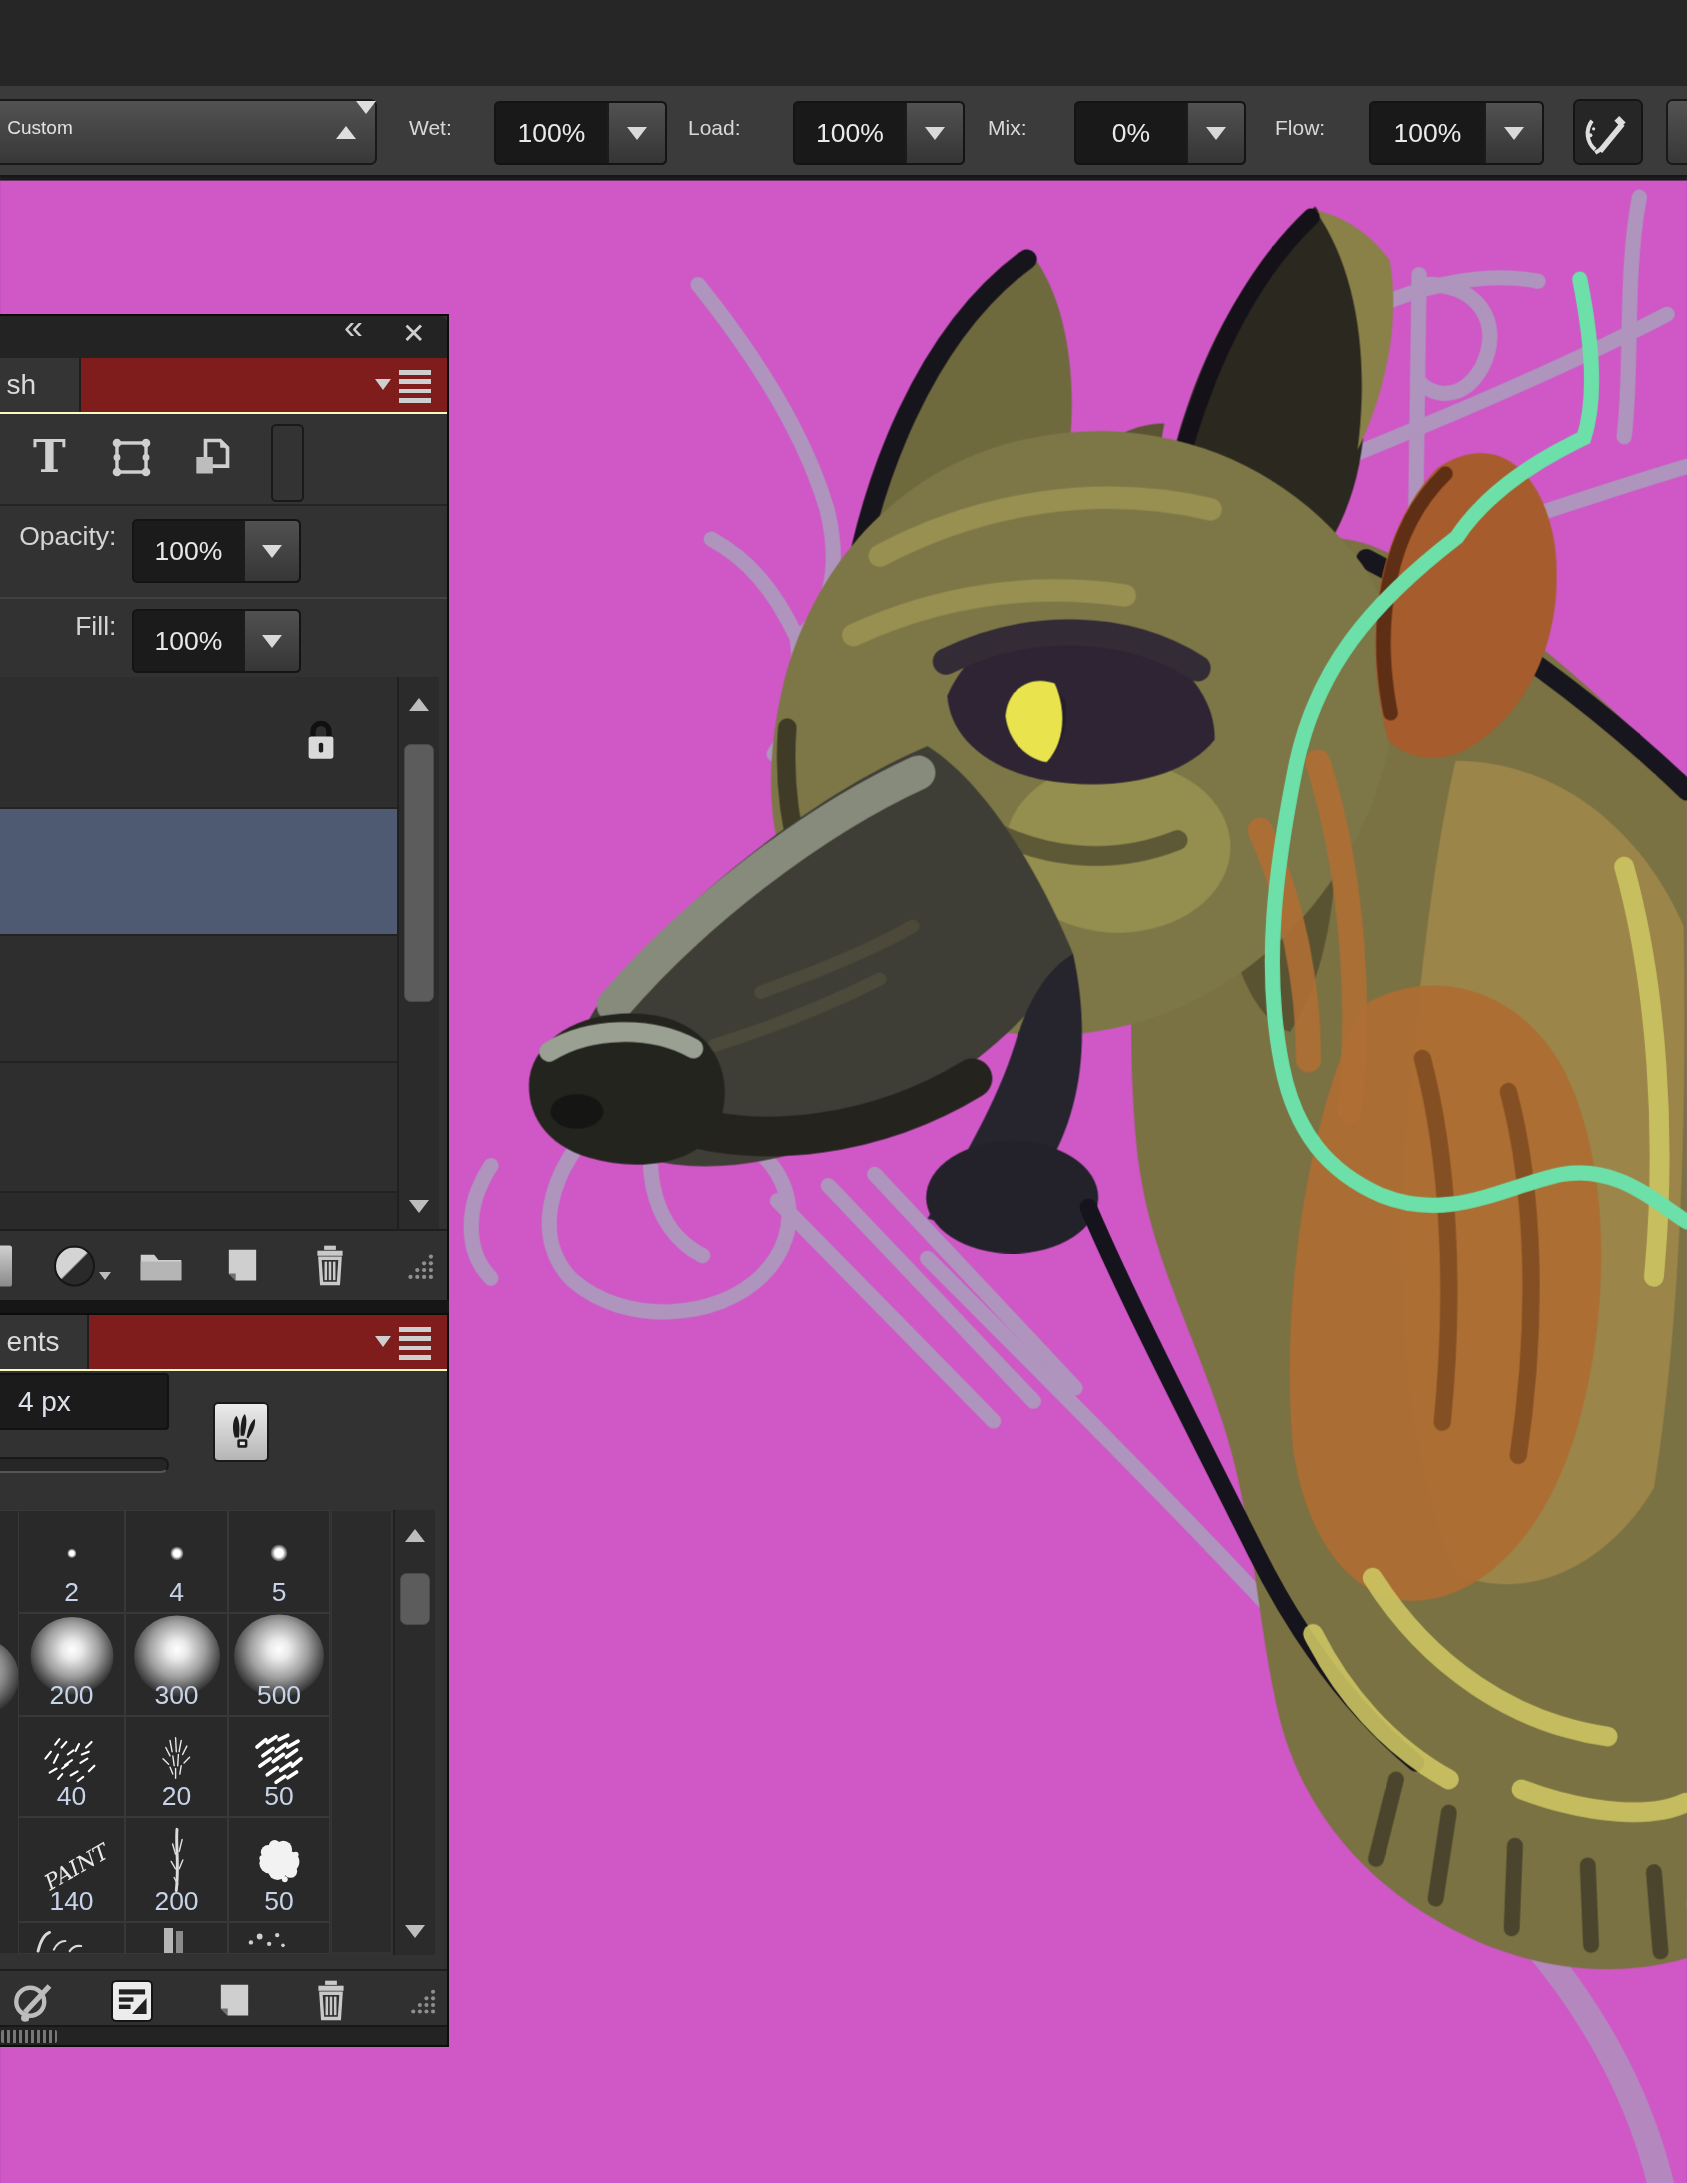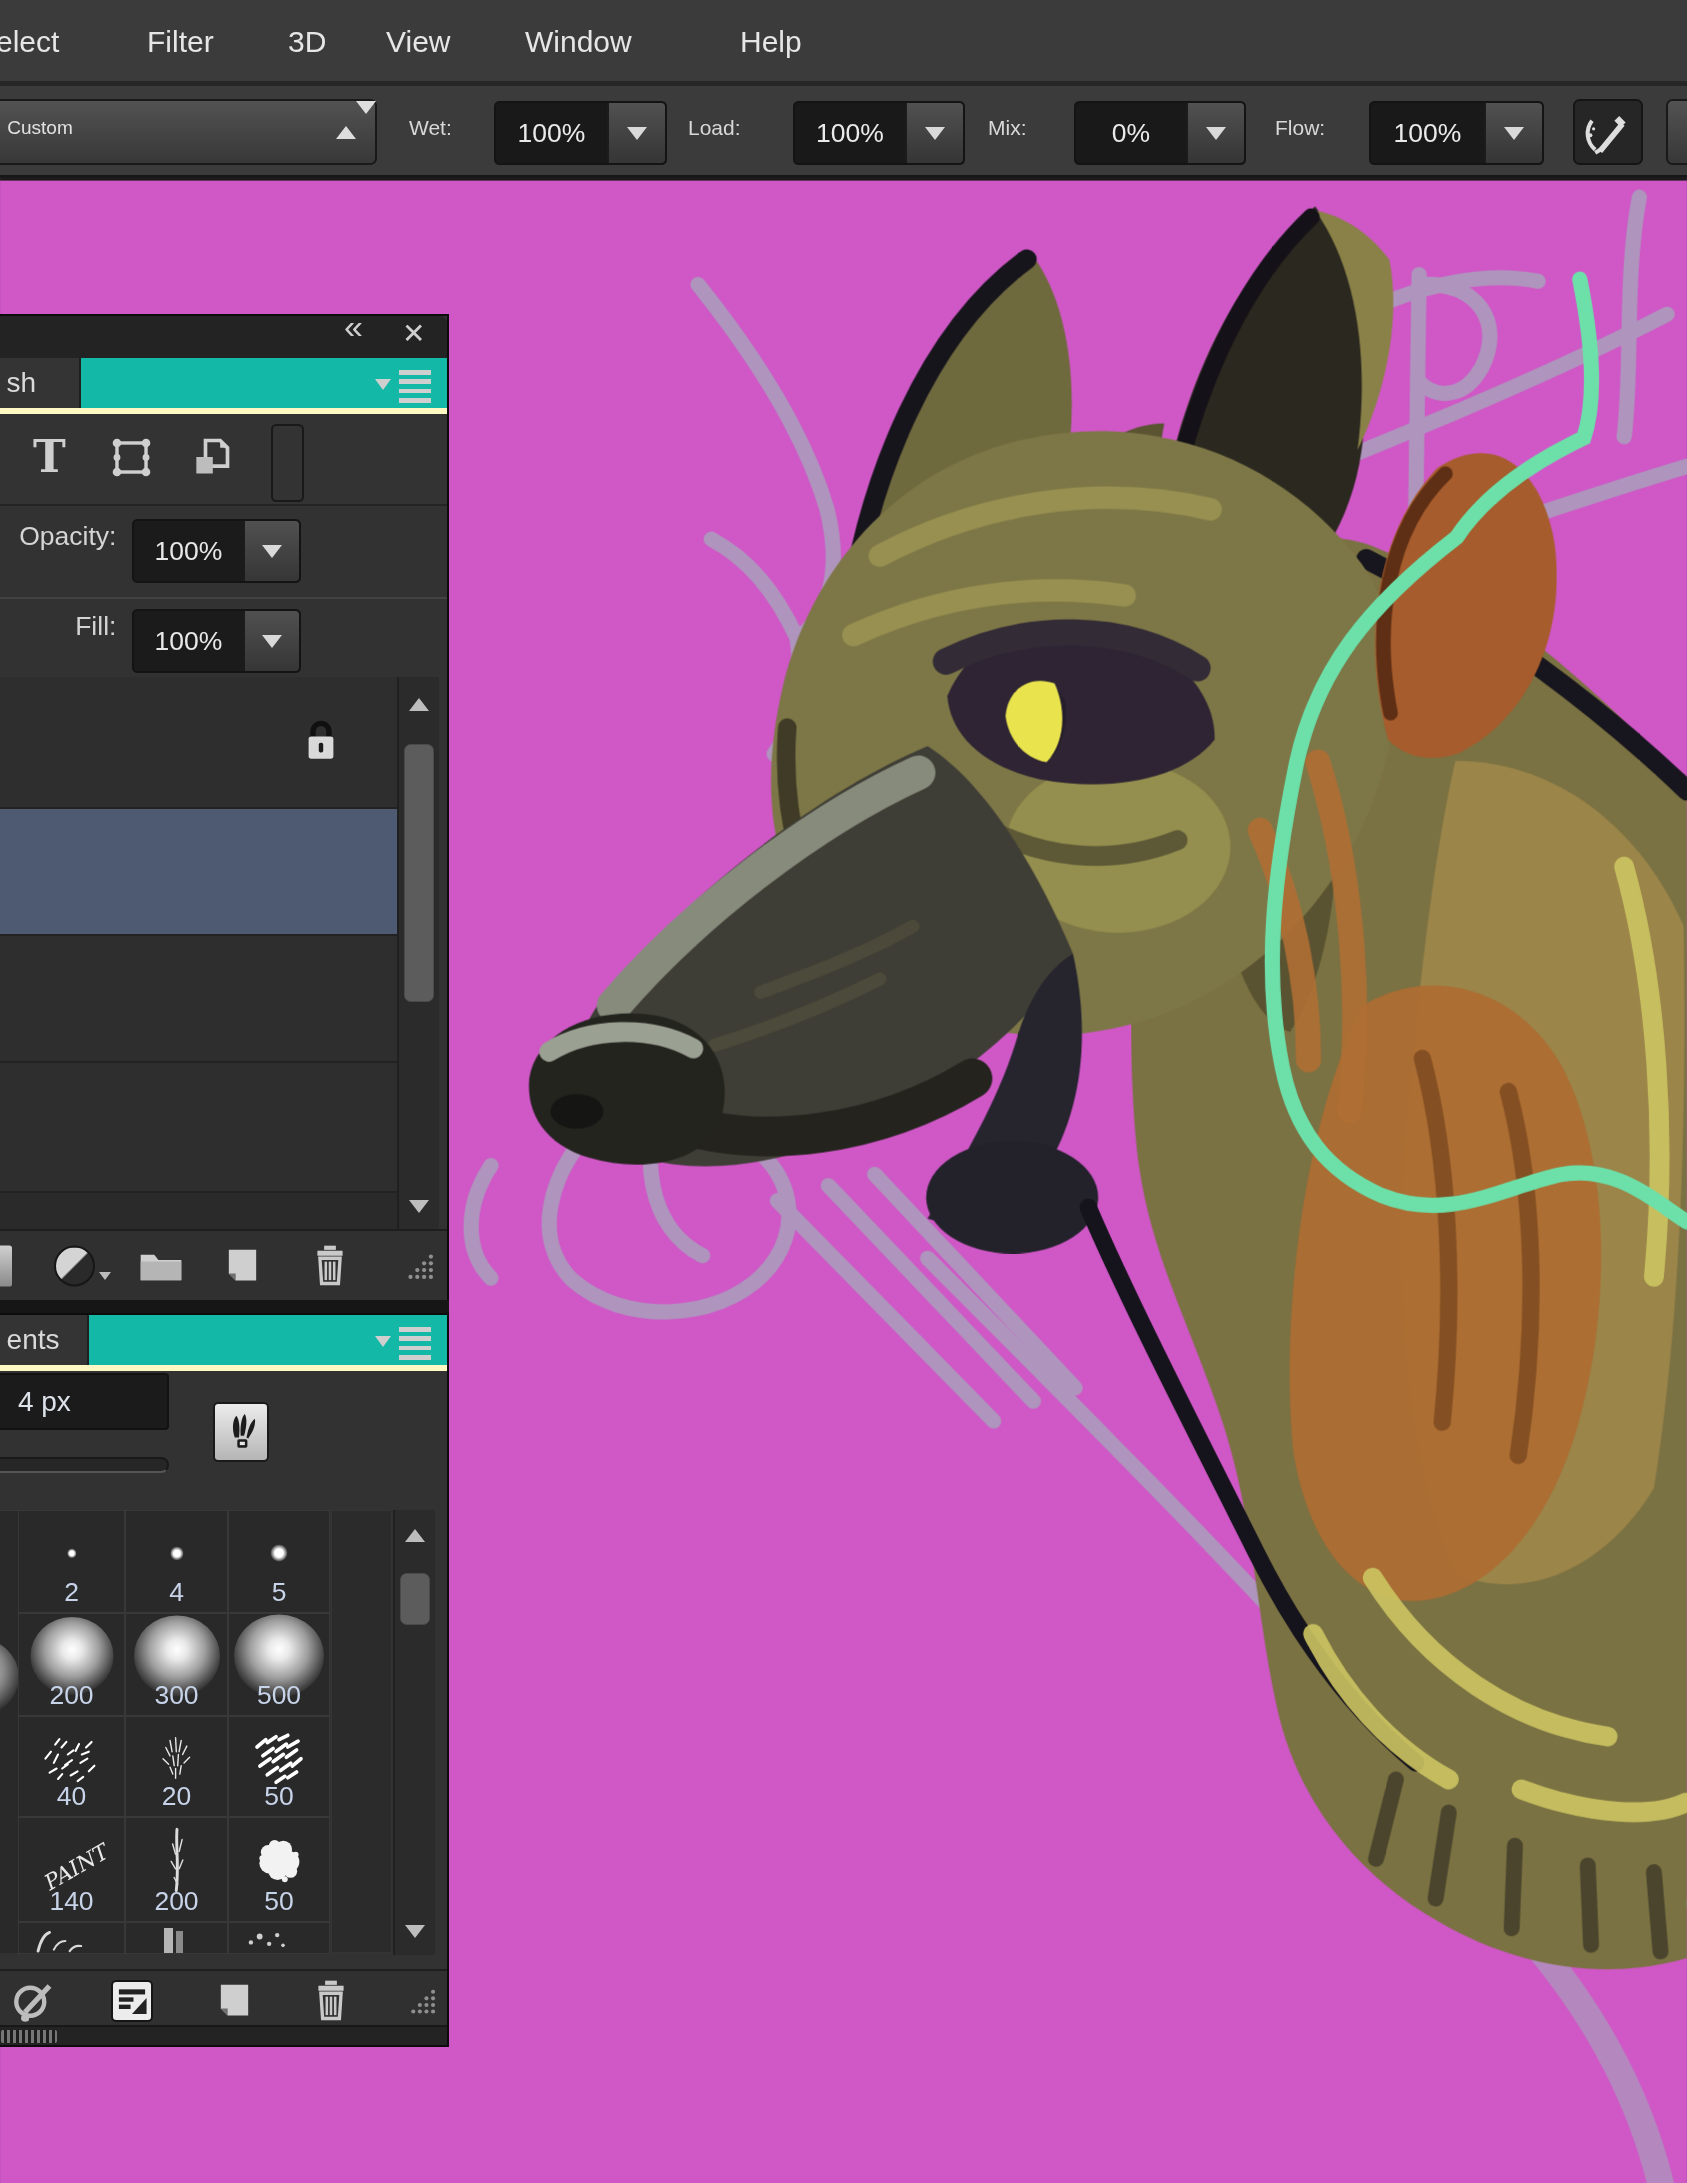--- a/index.html
+++ b/index.html
@@ -36,21 +36,21 @@
   
   .canvas-svg{position:absolute;left:0;top:0;z-index:1;}
 
   
   .panel{position:absolute;left:0;width:449px;background:#323232;border:2px solid #0c0c0c;
          border-left:none;z-index:20;}
   .p-titlebar{position:absolute;left:0;top:0;width:100%;height:42px;background:#232323;
               border-radius:0 6.6px 0 0;}
   .glyph-collapse{position:absolute;left:344px;top:-9.3px;font-size:34px;color:#cfcfcf;letter-spacing:-4px;}
   .glyph-close{position:absolute;left:402px;top:1.3px;font-size:28px;color:#cfcfcf;}
-  .p-tabrow{position:absolute;left:0;width:100%;height:56px;background:#14b8a6;border-bottom:6px solid #fef9c3;}
+  .p-tabrow{position:absolute;left:0;width:100%;height:56px;background:#7f1d1d;border-bottom:2px solid #fef9c3;}
   .p-tab{position:absolute;left:0;top:0;height:100%;background:#343434;border-right:2px solid #1f1f1f;
          font-size:28px;color:#dadada;display:flex;align-items:center;padding-left:6.6px;}
   .panel-menu{position:absolute;right:16px;top:12px;width:56px;height:33px;}
   .panel-menu .tri{position:absolute;left:0;top:9.3px;width:0;height:0;border-left:8.6px solid transparent;
                    border-right:8.6px solid transparent;border-top:11.2px solid #cfcfcf;}
   .panel-menu .bars{position:absolute;right:0;top:0;width:32px;height:33px;
       background:repeating-linear-gradient(#cfcfcf 0 4.6px,transparent 4.6px 9.3px);}
 
   
   .filter-row{position:absolute;left:0;top:100px;width:100%;height:90px;background:#333333;
@@ -229,28 +229,20 @@
         <path d="M1985,2470 C2030,2560 2100,2640 2190,2690"></path>
       </g>
     </g>
 
     <path d="M2388,422 C2406,512 2414,602 2394,662 C2310,702 2242,752 2202,812
              C2072,912 1988,1012 1958,1162 C1928,1312 1908,1462 1938,1612
              C1958,1712 2008,1772 2088,1807 C2188,1847 2268,1797 2352,1777
              C2442,1757 2502,1817 2550,1847" stroke="#6ddfa9" stroke-width="23" fill="none" stroke-linecap="round"></path>
   </svg>
 
-  <div class="menubar">
-    <span class="menu-item" style="left:-4px">elect</span>
-    <span class="menu-item" style="left:147px">Filter</span>
-    <span class="menu-item" style="left:288px">3D</span>
-    <span class="menu-item" style="left:386px">View</span>
-    <span class="menu-item" style="left:525px">Window</span>
-    <span class="menu-item" style="left:740px">Help</span>
-  </div>
 
   <div class="optionsbar"></div>
 
   <div class="preset-select">
     <span class="val">Custom</span>
     <span class="stepper">
       <span class="tri-up"></span>
       <span class="tri-dn"></span>
     </span>
   </div>

